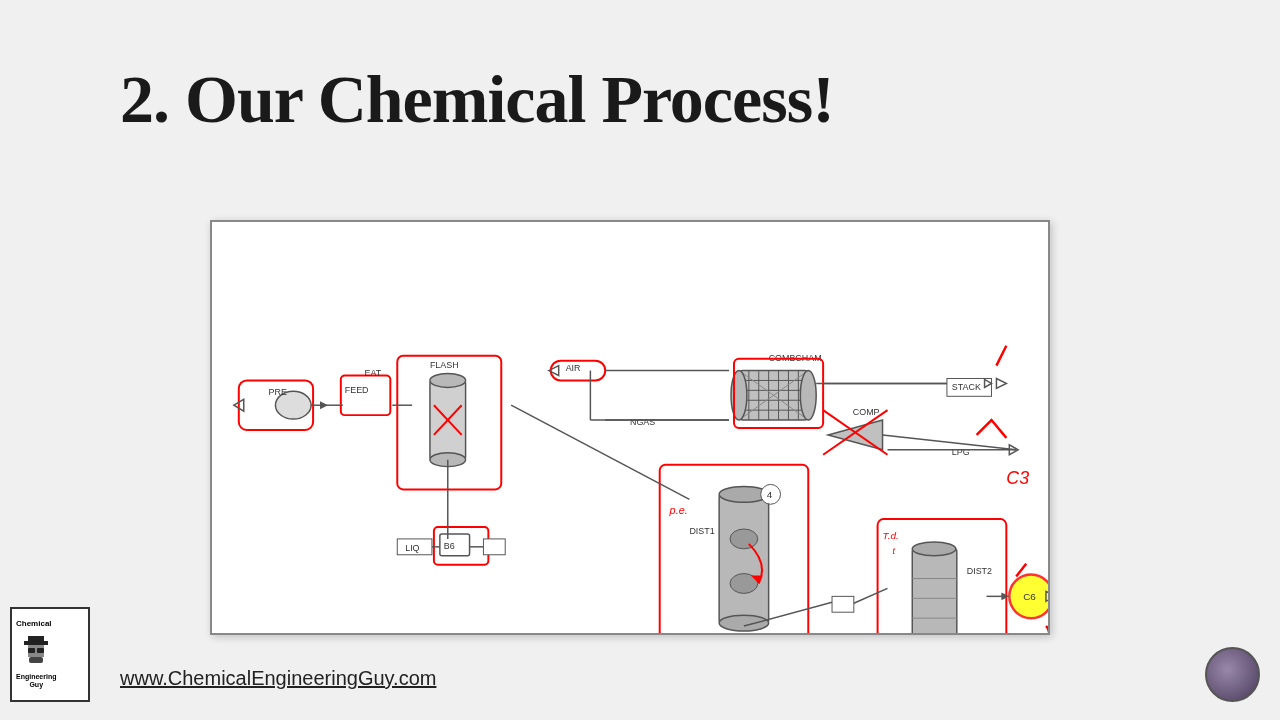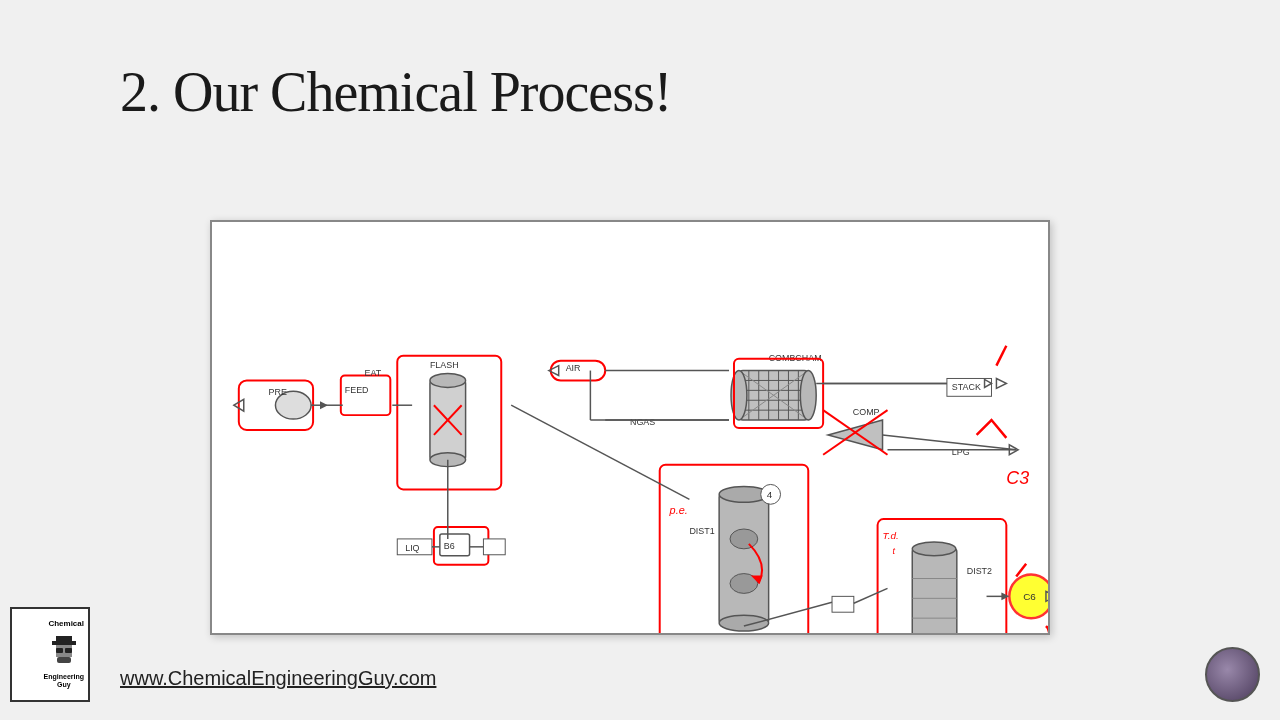--- a/index.html
+++ b/index.html
@@ -9,22 +9,22 @@
       background: #f0f0f0;
       font-family: Arial, sans-serif;
       overflow: hidden;
       position: relative;
     }
 
     .page-title {
       position: absolute;
       top: 60px;
       left: 120px;
-      font-size: 56px;
-      font-weight: 400;
+      font-size: 68px;
+      font-weight: 700;
       color: #1a1a1a;
       font-family: 'Georgia', serif;
       letter-spacing: -1px;
     }
 
     .diagram-container {
       position: absolute;
       top: 220px;
       left: 210px;
       width: 840px;
@@ -39,21 +39,21 @@
     .logo-box {
       position: absolute;
       bottom: 18px;
       left: 10px;
       width: 80px;
       height: 95px;
       border: 2px solid #333;
       background: white;
       display: flex;
       flex-direction: column;
-      align-items: flex-end;
+      align-items: flex-start;
       justify-content: center;
       padding: 4px;
     }
     .logo-text-top {
       font-size: 8px;
       font-weight: bold;
       text-align: center;
       line-height: 1.2;
     }
     .logo-icon {

